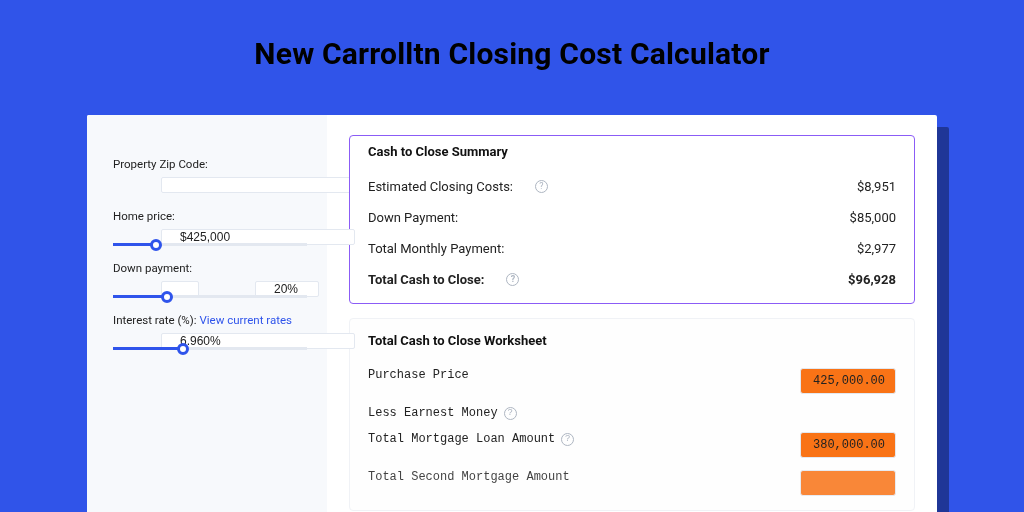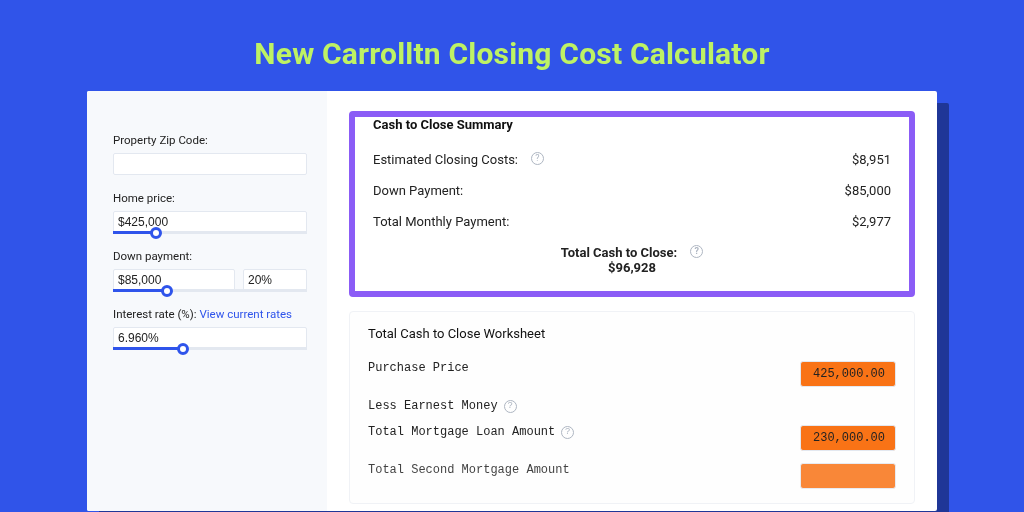--- a/index.html
+++ b/index.html
@@ -1,25 +1,25 @@
 <!DOCTYPE html>
 <html><head>
 <meta charset="utf-8">
 <style>
   * { box-sizing: border-box; margin: 0; padding: 0; }
   html, body { width: 1024px; height: 512px; overflow: hidden; font-family: -apple-system, BlinkMacSystemFont, "Segoe UI", Roboto, Arial, sans-serif; }
   body { background: #3054e9; }
 
   .page-title {
     text-align: center;
-    color: #bef264;
+    color: #000000;
     font-weight: 700;
     font-size: 30px;
     padding-top: 36px;
-    padding-bottom: 20px;
+    padding-bottom: 44px;
     letter-spacing: 0.2px;
   }
 
   .calc-card {
     width: 850px;
     margin: 0 auto;
     background: #fff;
     border-radius: 2px;
     box-shadow: 12px 12px 0 0 rgba(0,0,0,0.35);
     height: 420px;
@@ -35,24 +35,25 @@
     color: #222;
   }
   .field-group { margin-bottom: 16px; }
   .field-label { font-size: 11.5px; color: #222; margin-bottom: 6px; display: block; }
   .field-label .link { color: #2f54eb; text-decoration: none; cursor: pointer; }
   .text-input {
     width: 100%;
     border: 1px solid #e3e8f0;
     background: #fff;
     border-radius: 2px;
-    height: 22px;
-    padding: 6px 4px;
-    font-size: 12px;
-    color: #222;
+    height: 16px;
+    padding: 6px 18px;
+    font-size: 12px;
+    color: #222;
+    margin-left: 48px;
   }
   .two-inputs { display: flex; gap: 8px; }
   .two-inputs .text-input:first-child { flex: 1; }
   .two-inputs .text-input.pct { width: 64px; }
   .slider-wrap { position: relative; }
   .slider-track {
     position: absolute;
     left: 0; right: 0; bottom: -1px;
     height: 3px;
     background: #e3e8f0;
@@ -71,35 +72,35 @@
     border: 3px solid #2f54eb;
     transform: translateX(-50%);
   }
 
   .right-col {
     flex: 1;
     padding: 20px 22px 20px 22px;
   }
 
   .summary-block {
-    border: 6px solid #8b5cf6;
+    border: 1px solid #8b5cf6;
     border-radius: 4px;
-    padding: 0 18px 8px 18px;
+    padding: 8px 18px 8px 18px;
     margin-bottom: 14px;
     background: #fff;
   }
   .summary-title { font-size: 13px; font-weight: 700; color: #111; margin-bottom: 12px; }
   .summary-row {
     display: flex; justify-content: space-between; align-items: center;
     padding: 8px 0;
     font-size: 13px;
     color: #222;
   }
-  .summary-row.bold { font-weight: 700; flex-direction: column; }
-  .summary-row .label { display: flex; gap: 13px; }
+  .summary-row.bold { font-weight: 700; }
+  .summary-row .label { display: flex; align-items: center; gap: 22px; }
   .summary-row .value { text-align: center; }
 
   .help-icon {
     width: 13px; height: 13px;
     border: 1px solid #aeb6c2;
     border-radius: 50%;
     display: inline-flex;
     align-items: center;
     justify-content: center;
     font-size: 9px;
@@ -107,21 +108,21 @@
     line-height: 1;
     cursor: pointer;
   }
 
   .worksheet-block {
     border: 1px solid #f0f2f6;
     border-radius: 4px;
     padding: 14px 18px 8px 18px;
     background: #fefefe;
   }
-  .worksheet-title { font-size: 13px; font-weight: 400; color: #111; margin-bottom: 14px; }
+  .worksheet-title { font-size: 13px; font-weight: 700; color: #111; margin-bottom: 14px; }
   .ws-row {
     display: flex; justify-content: space-between; align-items: flex-start;
     padding: 6px 0;
     font-size: 12px;
     color: #222;
     font-family: Liberation Mono, monospace;
   }
   .ws-row .label { display: flex; align-items: center; gap: 6px; }
   .ws-value-box {
     border: 1px solid #e3e8f0;
@@ -233,21 +234,21 @@
             <div class="label">
               <span>Less Earnest Money</span>
               <span class="help-icon">?</span>
             </div>
           </div>
           <div class="ws-row">
             <div class="label">
               <span>Total Mortgage Loan Amount</span>
               <span class="help-icon">?</span>
             </div>
-            <div class="ws-value-box">230,000.00</div>
+            <div class="ws-value-box">380,000.00</div>
           </div>
           <div class="ws-row" style="opacity: 0.85;">
             <div class="label">
               <span style="white-space:nowrap;overflow:hidden">Total Second Mortgage Amount</span>
             </div>
             <div class="ws-value-box">&nbsp;</div>
           </div>
         </div>
     </div>
 

